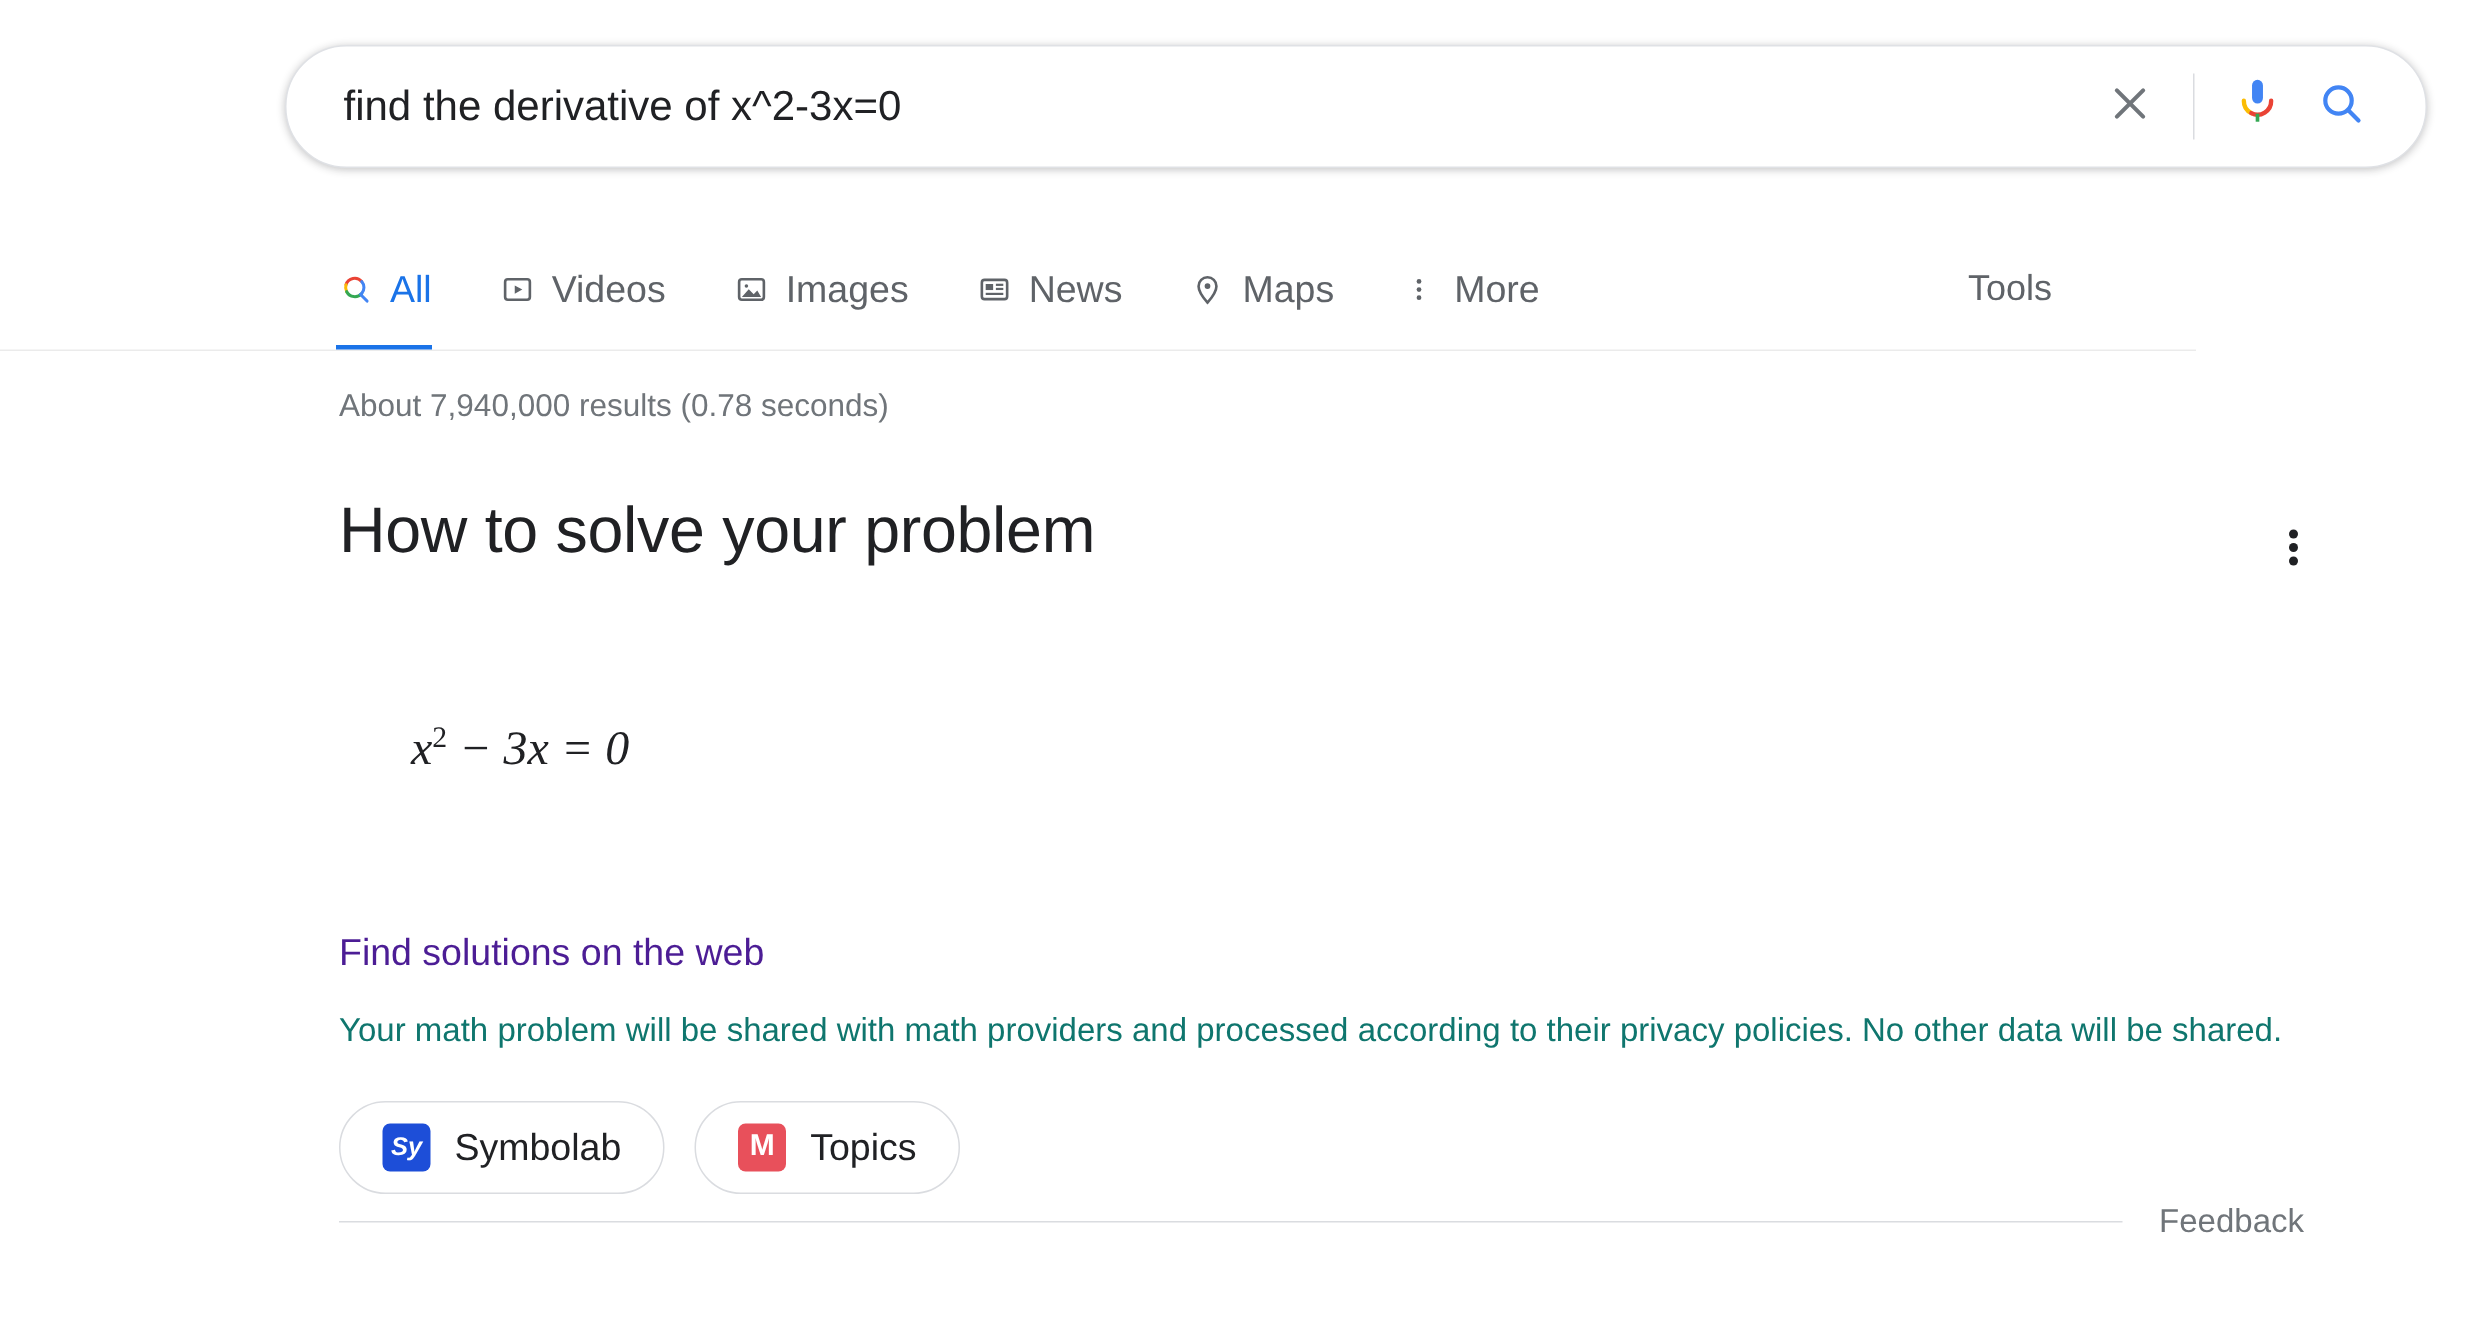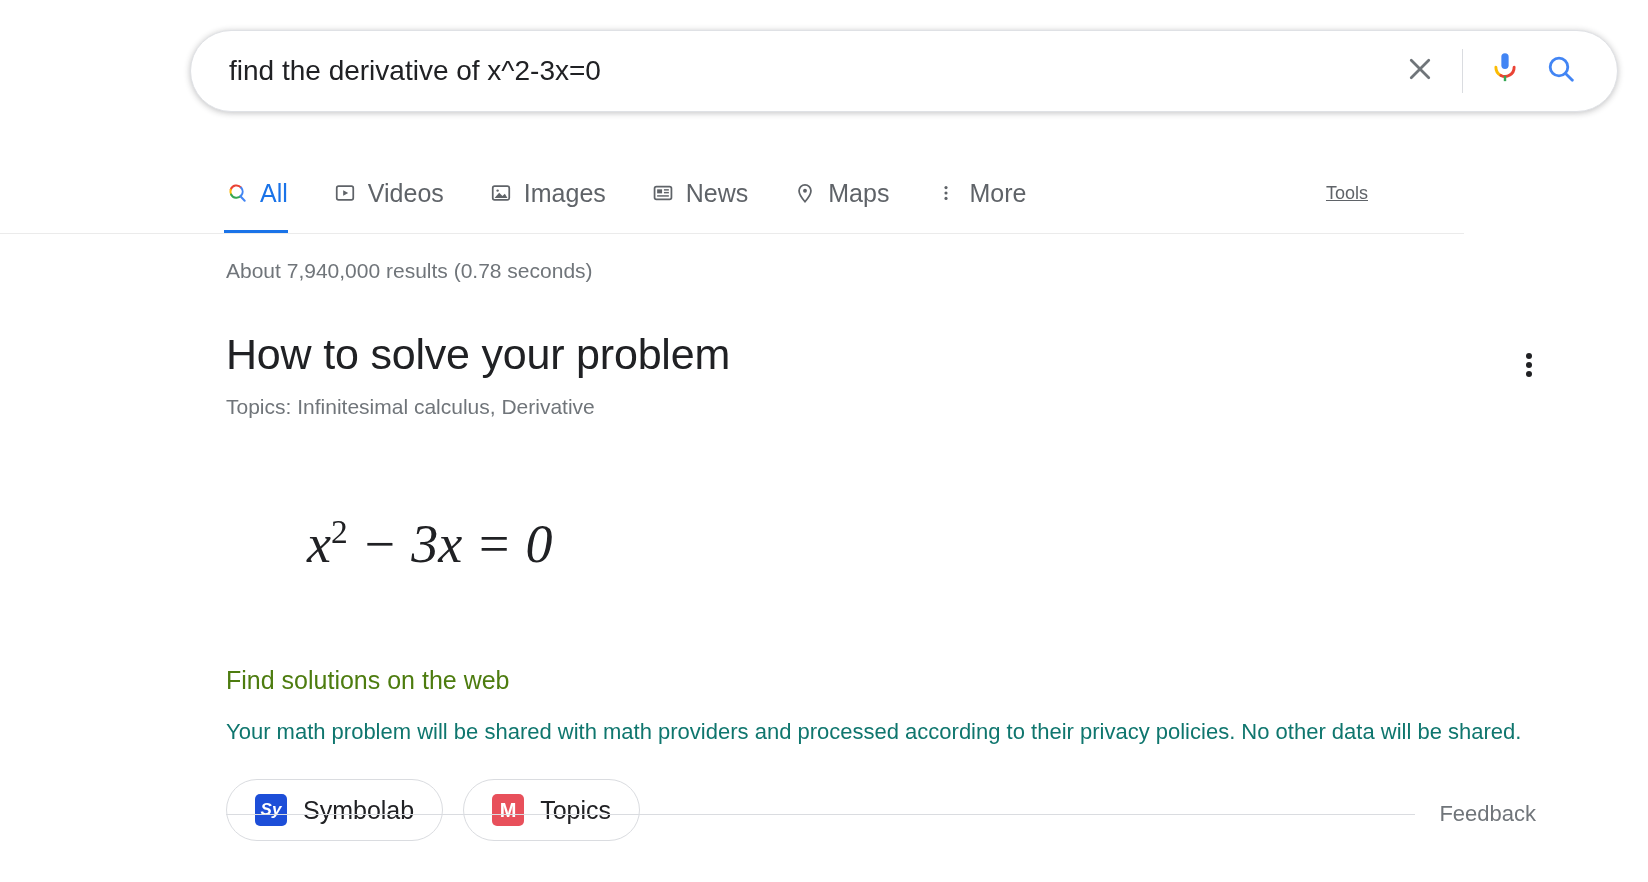--- a/index.html
+++ b/index.html
@@ -119,25 +119,24 @@
     align-items: center;
     justify-content: center;
     width: 26px;
     height: 30px;
     flex: none;
   }
   .tools-btn {
     position: absolute;
     right: 96px;
     top: 18px;
-    font-size: 18px;
+    font-size: 24px;
     color: #5f6368;
     cursor: pointer;
     line-height: 30px;
-    text-decoration: underline;
   }
 
   
   .results {
     position: absolute;
     left: 226px;
     top: 258px;
     width: 1310px;
   }
   .result-stats {
@@ -178,33 +177,33 @@
     display: block;
     width: 6px;
     height: 6px;
     border-radius: 50%;
     background: #202124;
     margin: 3px 0;
   }
   .math-eq {
     margin-top: 40px;
     font-family: "Liberation Serif", "DejaVu Serif", serif;
-    font-size: 54px;
+    font-size: 32px;
     color: #202124;
     line-height: 48px;
     white-space: pre;
   }
   .math-eq .v { font-style: italic; }
   .math-eq sup { font-size: 0.62em; font-style: normal; vertical-align: super; }
 
   .subhead {
     margin-top: 48px;
     font-size: 25px;
     font-weight: 400;
-    color: #4d7c0f;
+    color: #4c1d95;
     line-height: 32px;
   }
   .privacy-note {
     margin-top: 20px;
     font-size: 22px;
     color: #0f766e;
     line-height: 31px;
     max-width: 1300px;
   }
 
@@ -390,21 +389,20 @@
 
     <div class="kebab">
       <span>
         <i></i>
           <i></i>
           <i></i>
       </span>
     </div>
 
     <h2 class="card-title">How to solve your problem</h2>
-    <div class="card-topics">Topics: Infinitesimal calculus, Derivative</div>
 
     <div class="math-eq">
       <span class="v">x</span><sup>2</sup><span class="v"> − 3x = 0</span>
     </div>
 
     <div class="subhead">Find solutions on the web</div>
 
     <div class="privacy-note">Your math problem will be shared with math providers and processed according to their privacy policies. No other data will be shared.</div>
 
     <div class="chips">

